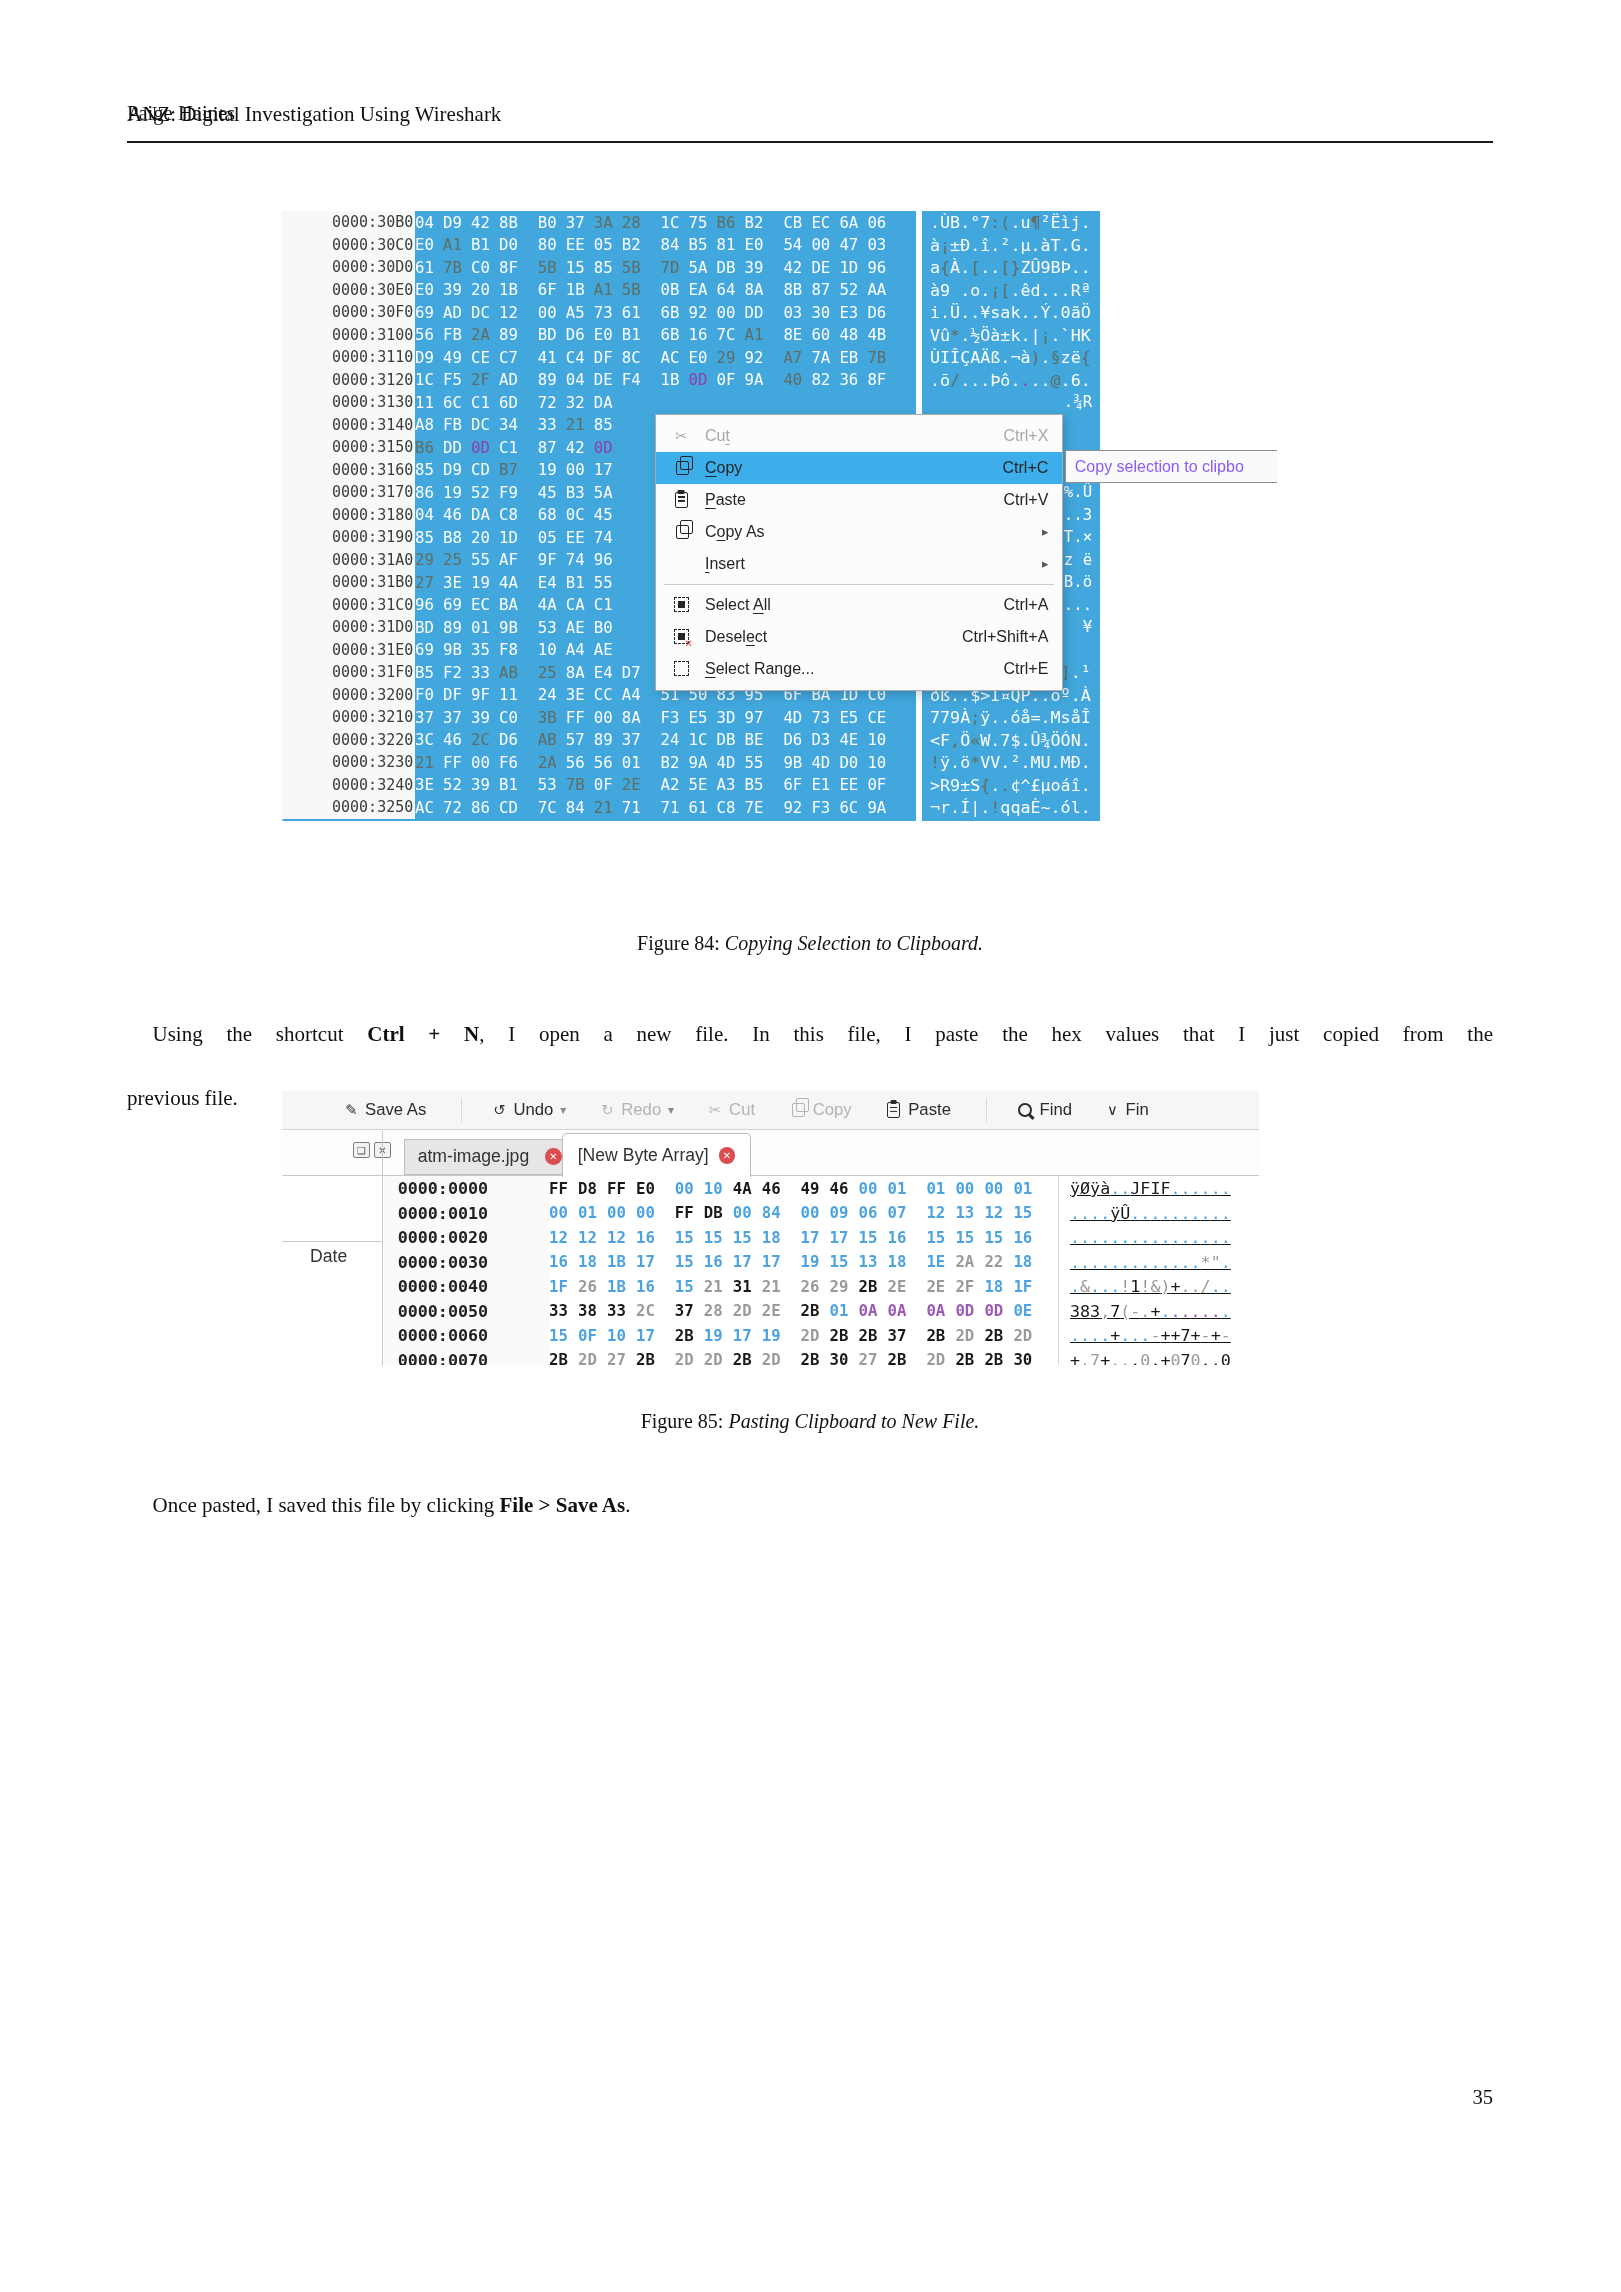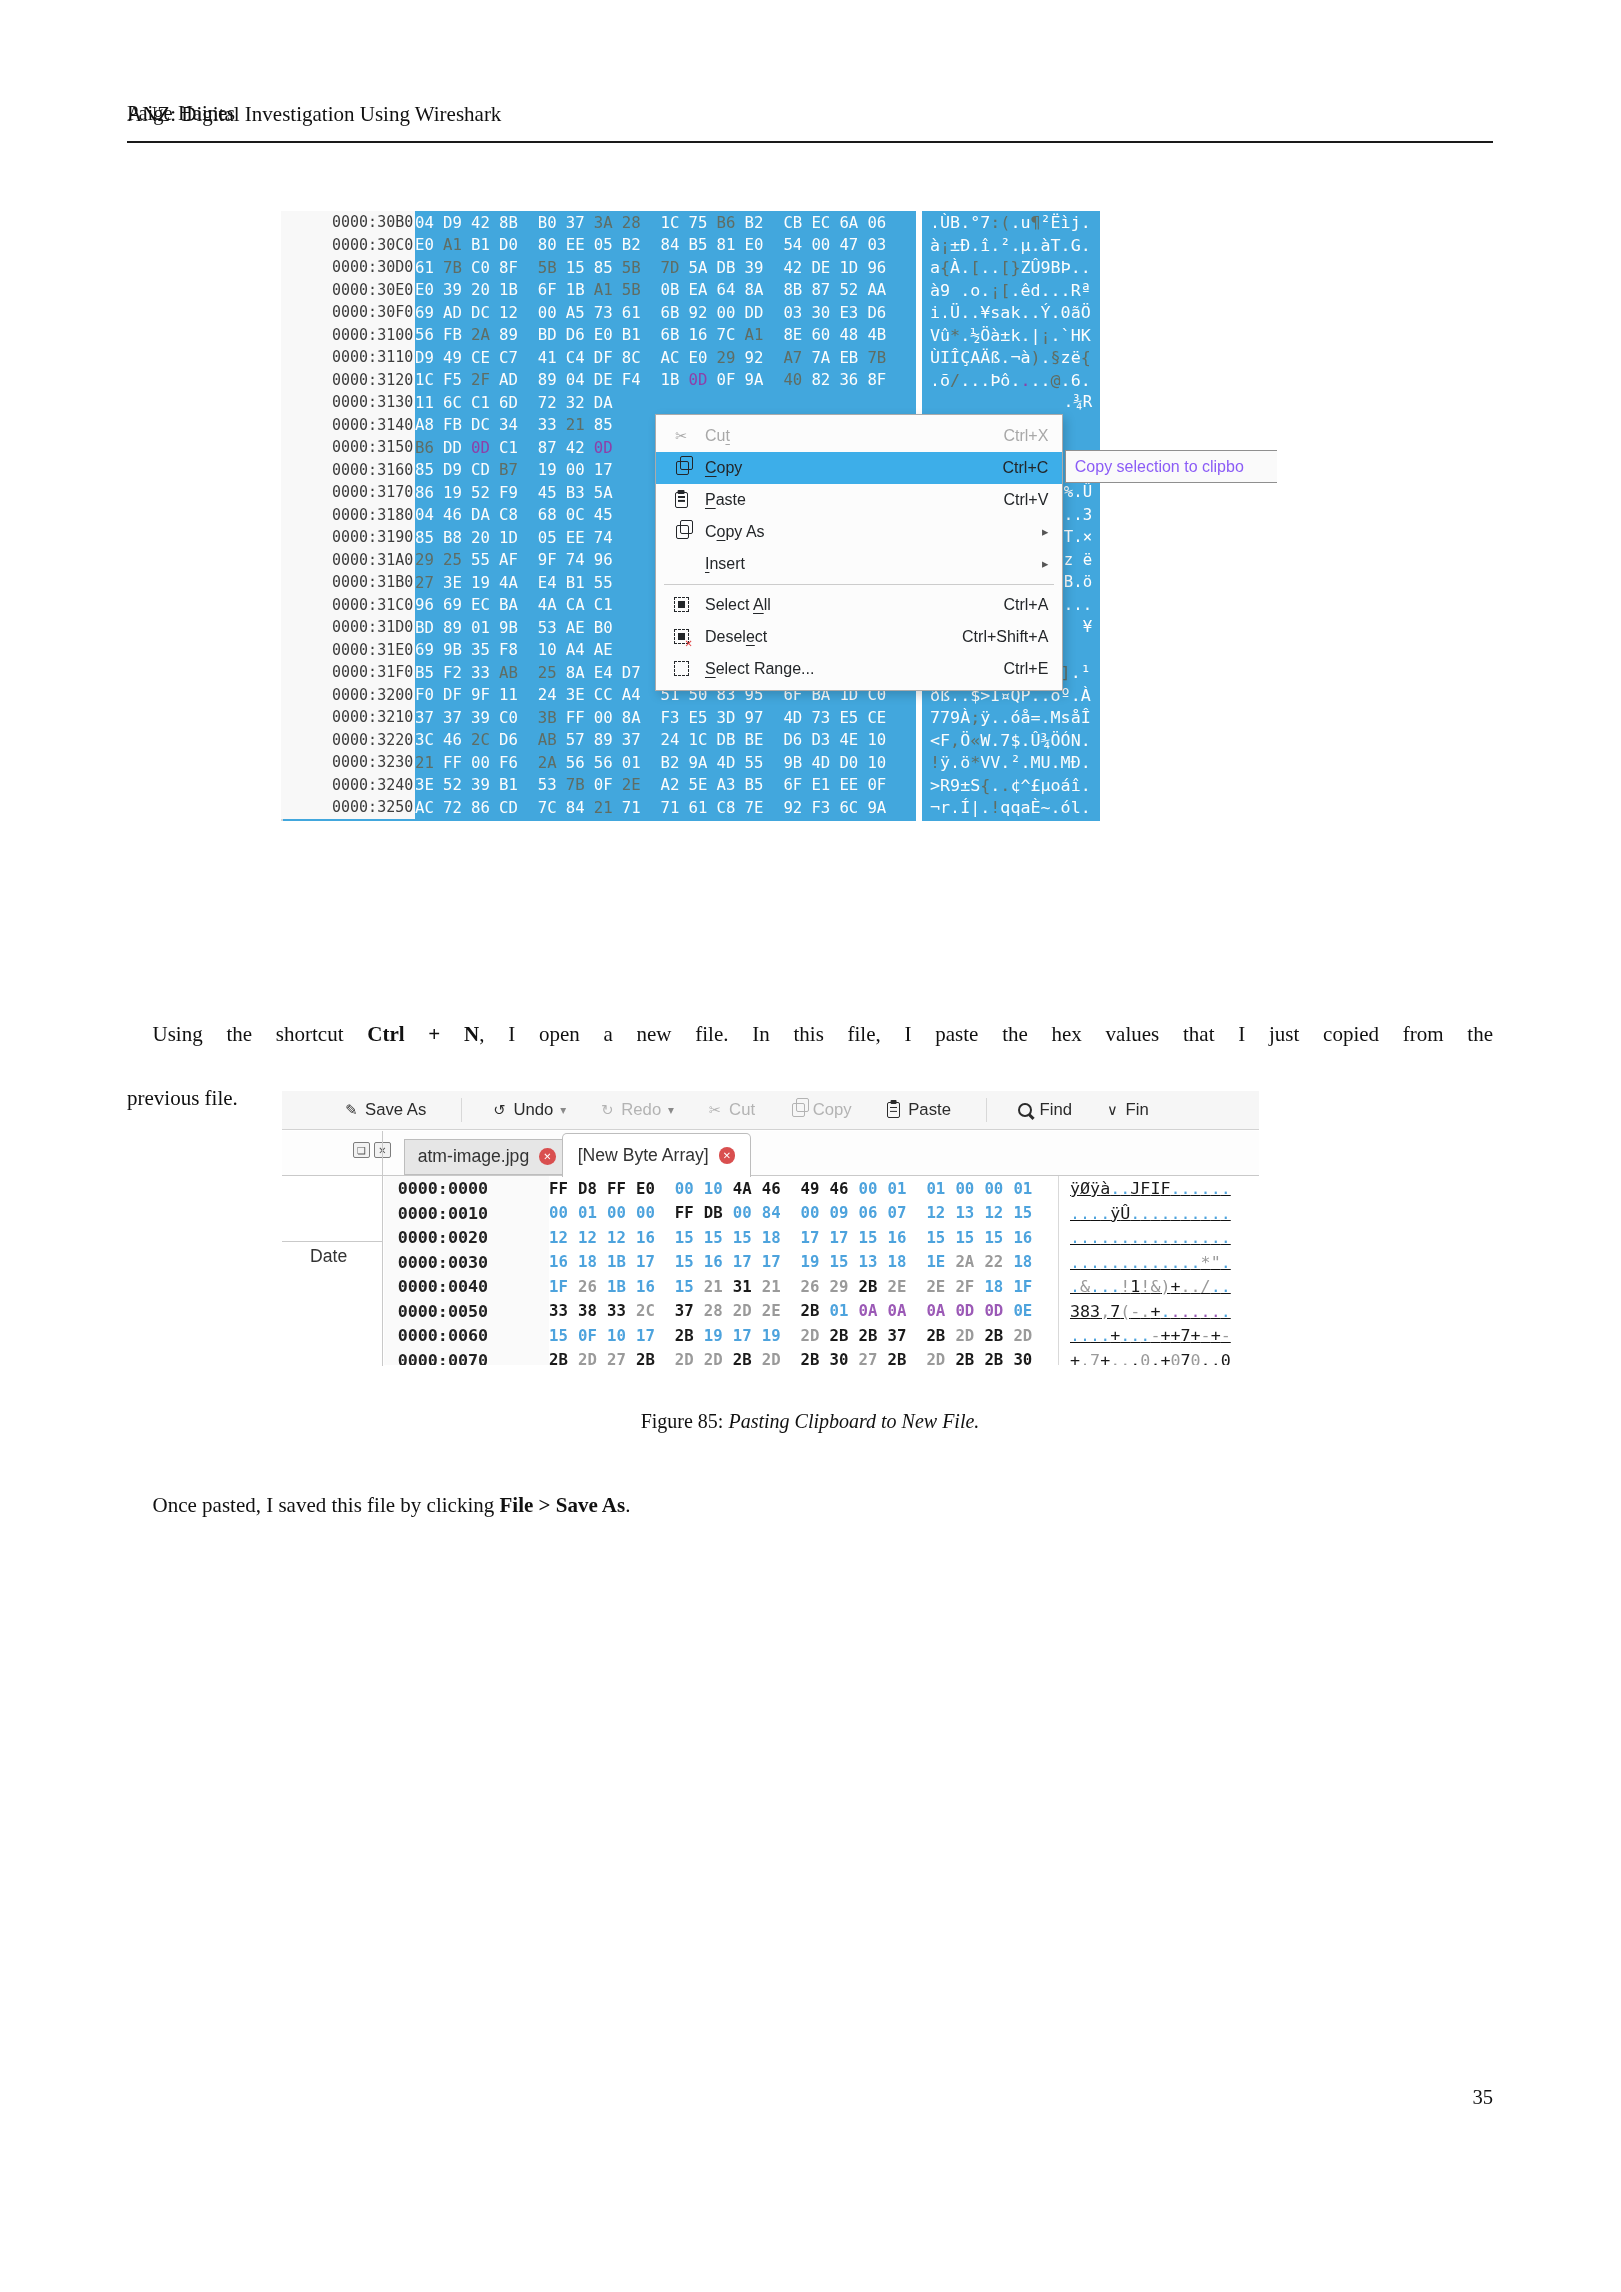--- a/index.html
+++ b/index.html
@@ -77,21 +77,21 @@
          font-size:16.7px;color:#2b2b2b;white-space:nowrap;}
   .titem .mico{width:auto;margin-right:7.8px;}
   .titem.tdis{color:#b3b3b3;}
   .tcaret{margin-left:6.9px;font-size:11.8px;color:#8a8a8a;}
   .tsep{width:1px;height:23.5px;background:#d8d8d8;margin-right:31px;}
   .tabbar{left:282px;top:1131px;width:977px;height:45px;background:#fdfdfd;border-bottom:1px solid #c9c9c9;box-sizing:border-box;}
   .wc{position:absolute;width:16.7px;height:16.7px;border:1.5px solid #7d7d7d;border-radius:2px;box-sizing:border-box;
       display:flex;align-items:center;justify-content:center;font:9.8px "DejaVu Sans",sans-serif;color:#555;background:#f2f2f2;}
   .wc1{left:71px;top:10.8px;} .wc2{left:92px;top:10.8px;}
   .tab{position:absolute;display:flex;align-items:center;font-family:"Liberation Sans",sans-serif;font-size:17.6px;color:#333;}
-  .tab1{left:122px;top:7.8px;height:36px;padding:0 12.7px;background:#e6e6e6;border:1px solid #bdbdbd;box-sizing:border-box;}
+  .tab1{left:122px;top:7.8px;height:36px;padding:0 12.7px;background:#e6e6e6;border:1px solid #bdbdbd;box-sizing:border-box;gap:6px;}
   .tab2{left:280px;top:2px;height:44px;padding:0 14.7px;background:#ffffff;border:1px solid #bdbdbd;border-bottom:none;
         border-radius:4.9px 4.9px 0 0;z-index:2;box-sizing:border-box;}
   .tclose{width:16.7px;height:16.7px;border-radius:50%;background:#d94f4f;color:#fff;display:flex;align-items:center;
           justify-content:center;font:bold 9.8px "DejaVu Sans",sans-serif;margin-left:9.8px;}
   .dockline-v{left:382px;top:1131px;width:1px;height:235px;background:#c9c9c9;}
   .dateline{left:282px;top:1241px;width:100px;height:1px;background:#c9c9c9;}
   .datelbl{left:310px;top:1246px;font-family:"Liberation Sans",sans-serif;font-size:17.6px;color:#333;}
   .panel2{left:384px;top:1176px;width:875px;height:189px;background:#fff;overflow:hidden;}
   .hxr2{position:relative;display:flex;align-items:center;height:24.5px;}
   .addr2{flex:0 0 165px;box-sizing:border-box;padding-left:13.7px;background:#fafafa;
@@ -305,20 +305,24 @@
         <span class="mico">
           <span class="ic ic-range"></span>
         </span>
         <span class=""><u>S</u>elect Range...</span>
         <span class="msc">Ctrl+E</span>
       </div>
     </div>
 
   <div class="abs tooltip">Copy selection to clipbo</div>
 
+  <div class="abs caption cap84">
+    <span>Figure 84:</span>
+    <span class="cap-it">Copying Selection to Clipboard.</span>
+  </div>
 
   <div class="abs para p1">
     <div class="jl"><span>Using the shortcut </span><b>Ctrl + N</b><span>, I open a new file.  In this file, I paste the hex values that I just copied from the</span></div>
     <div>previous file.</div>
   </div>
 
   <div class="abs tb85" id="tb85">
       <div class="titem">
         <span class="mico">
           <span class="gi">✎</span>

